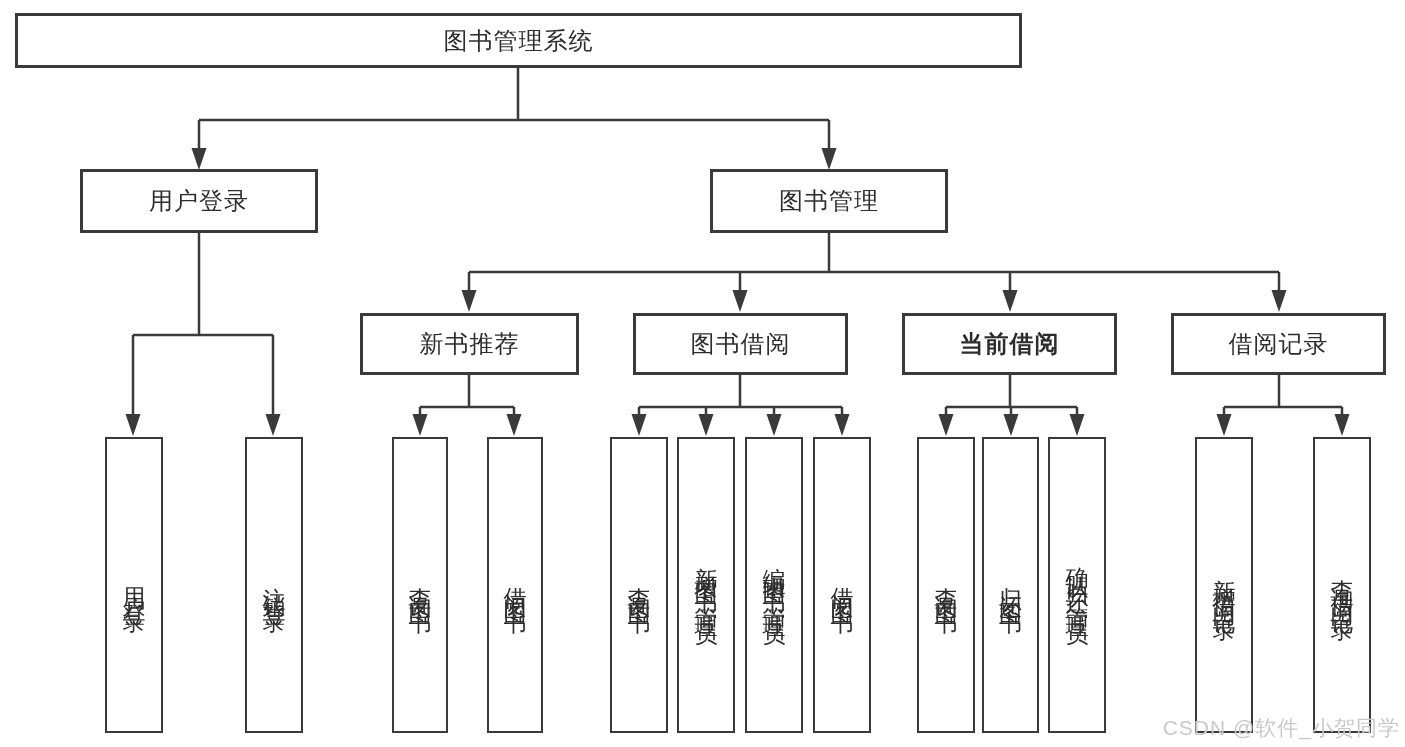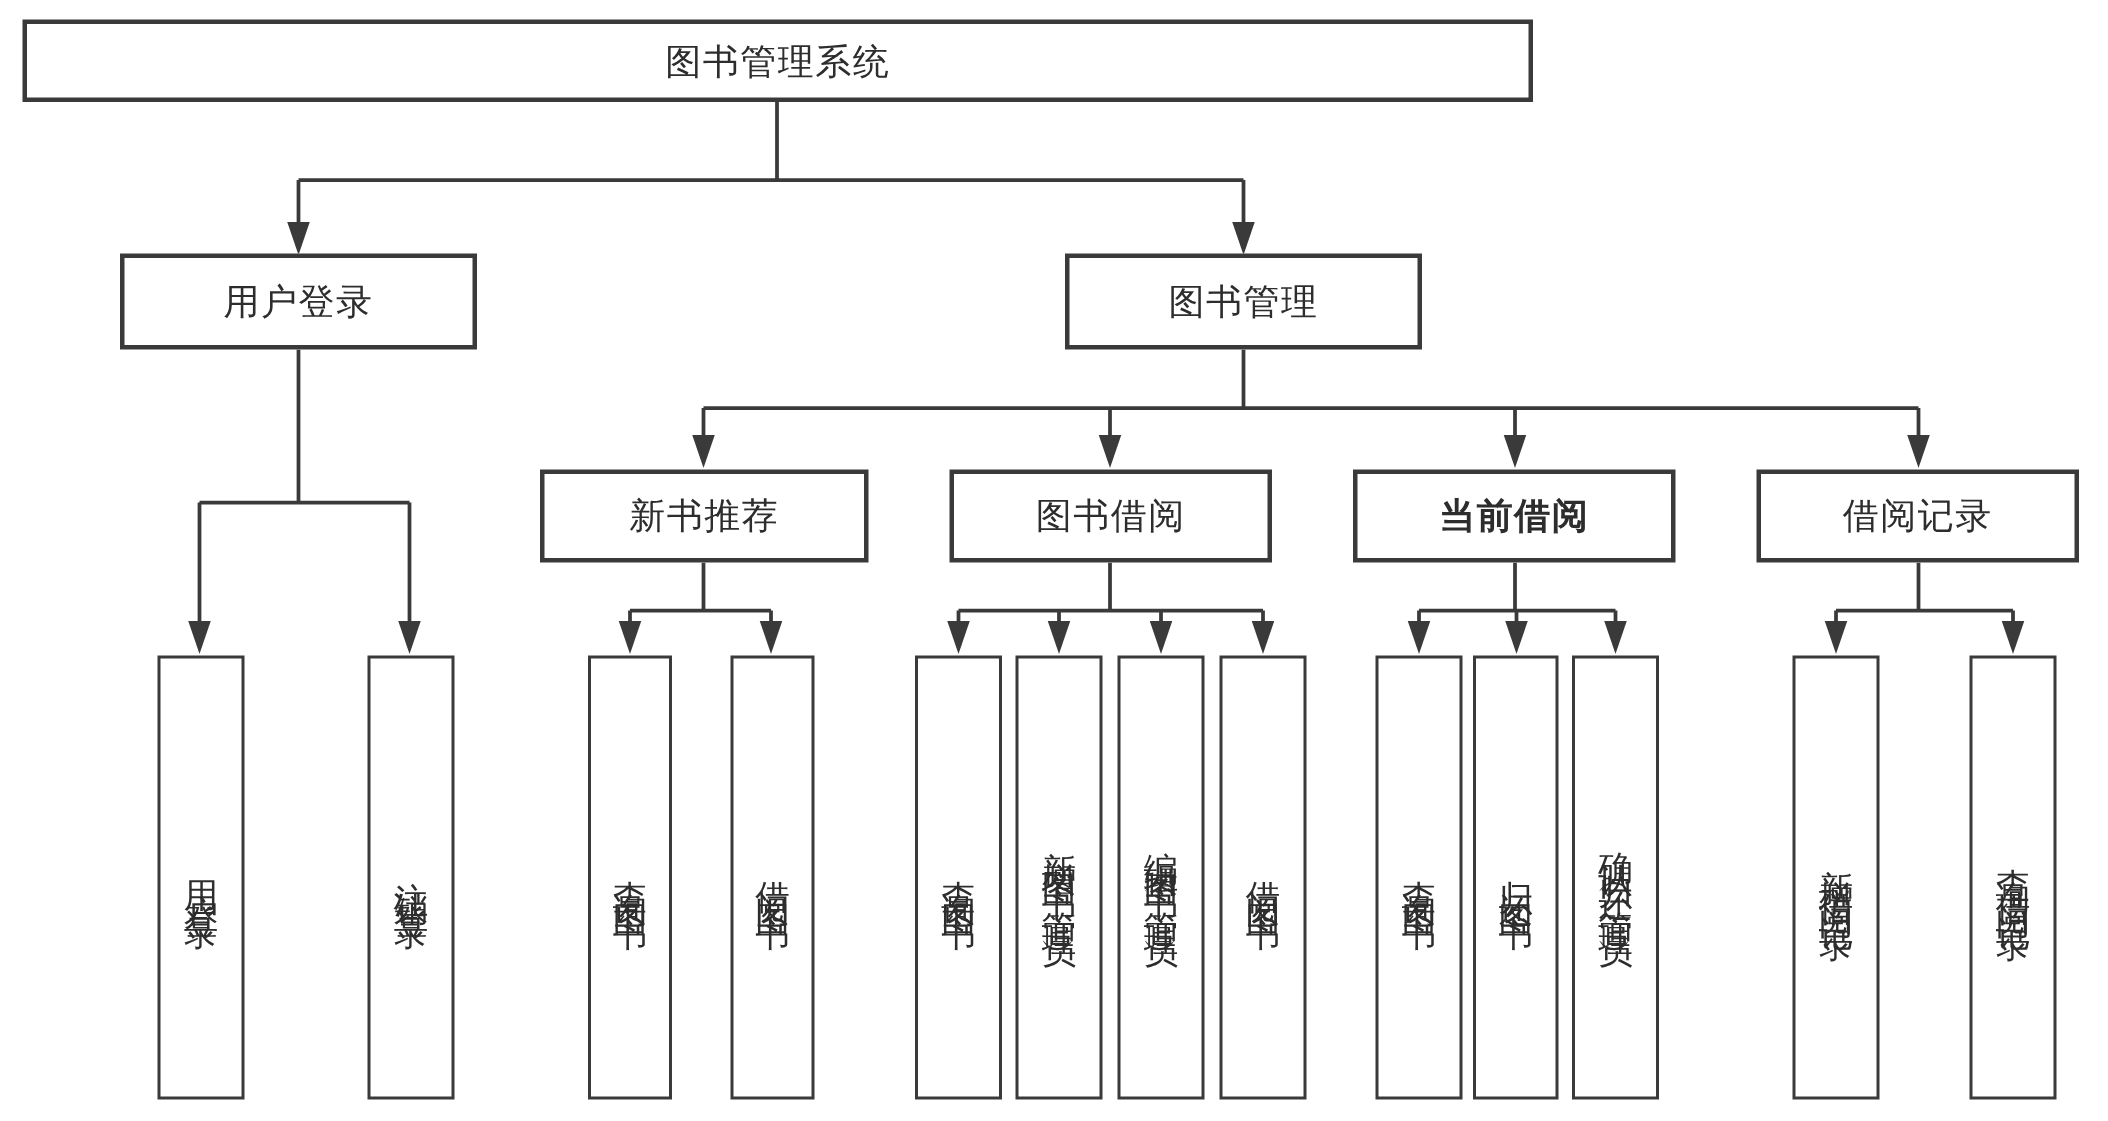--- a/index.html
+++ b/index.html
@@ -146,13 +146,14 @@
     <span class="vtext">确认归还（管理员）</span>
   </div>
 
   <div class="leaf" style="left:1195px;">
     <span class="vtext">新增借阅记录</span>
   </div>
   <div class="leaf" style="left:1313px;">
     <span class="vtext">查询借阅记录</span>
   </div>
 
+  <div class="watermark">CSDN @软件_小贺同学</div>
 </div>
 
 </body></html>

